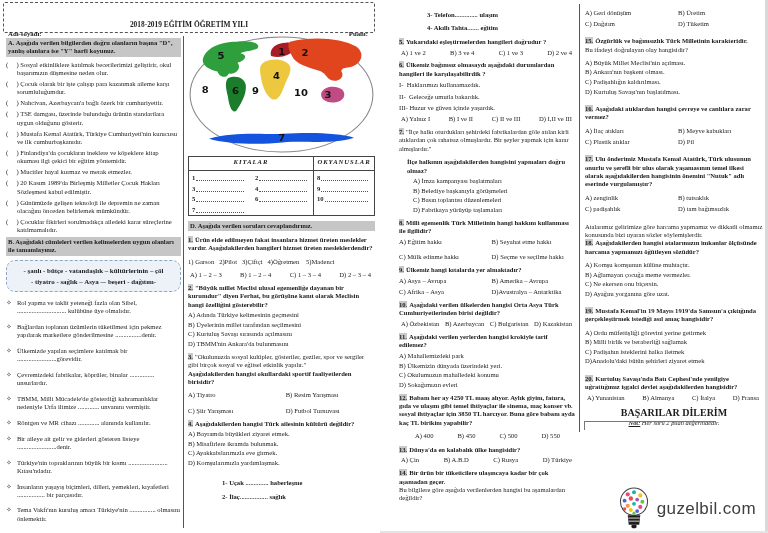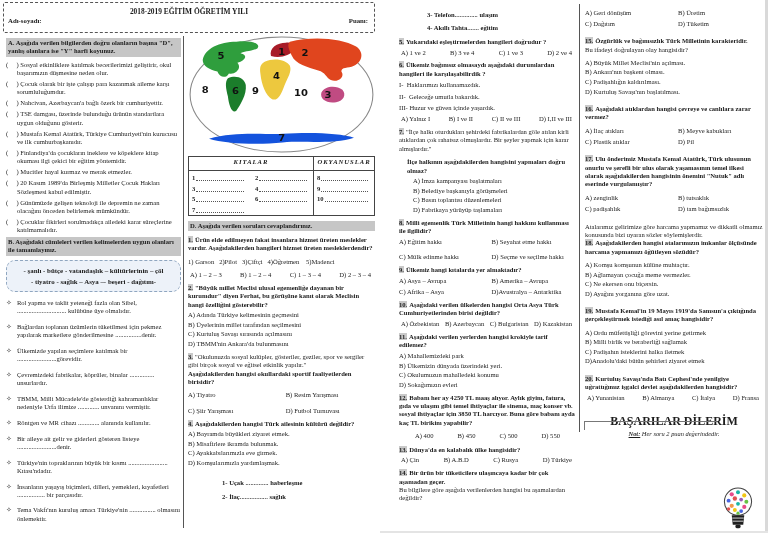--- a/index.html
+++ b/index.html
@@ -3,21 +3,21 @@
 <meta charset="utf-8">
 <style>
   html,body{margin:0;padding:0;background:#fff;}
   .sheet{position:relative;width:768px;height:533px;background:#fff;overflow:hidden;
          font-family:"Liberation Serif",serif;font-size:6.6px;line-height:1.27;color:#1c1c1c;}
   .edge-r{position:absolute;right:0;top:0;width:3px;height:533px;background:#d9d9d9;}
   .edge-b{position:absolute;left:380px;bottom:0;height:2px;right:0;background:#e4e4e4;}
 
   
   .hdr{position:absolute;left:3px;top:2px;width:372px;height:31px;border:1.4px dashed #555;
-       border-radius:2px;box-sizing:border-box;padding-top:4px;}
+       border-radius:2px;box-sizing:border-box;padding-top:17px;}
   .t1,.t2{text-align:center;font-weight:bold;font-size:7.4px;line-height:1.25;}
   .hrow{display:flex;justify-content:space-between;padding:1px 6px 0 4px;font-weight:bold;font-size:6.8px;}
 
   .col{position:absolute;overflow:hidden;}
   .c1{left:6px;top:36px;width:175px;height:494px;}
   .c2{left:188px;top:34px;width:187px;height:497px;}
   .c3{left:399px;top:6px;width:177px;height:525px;}
   .c4{left:585px;top:6px;width:178px;height:525px;}
   .vline{position:absolute;border-left:1px solid #555;}
   .v1{left:183px;top:36px;height:492px;}
@@ -48,21 +48,21 @@
   .opts{margin-top:2.5px;}
   .row{display:flex;justify-content:space-between;padding:0 4px 0 2px;}
   .row2{display:flex;justify-content:space-between;padding:0 16px;}
   .list div{margin:1.2px 0;}
   .g2{display:grid;grid-template-columns:1.05fr 1fr;gap:2.5px 4px;}
   .sp{margin-top:5px;}
   .ind{margin-left:8px;}
   .match{font-weight:bold;margin:5px 0 5px 34px;}
   .romans div{margin:3px 0;}
 
-  .wish{text-align:center;font-weight:bold;font-size:12px;margin-top:12px;}
+  .wish{text-align:center;font-weight:bold;font-size:10px;margin-top:4px;}
   .note{text-align:center;font-style:italic;font-size:6.4px;}
   .foldline{position:absolute;left:584px;top:421px;width:132px;border-top:1px solid #777;}
   .foldtick{position:absolute;left:584px;top:421px;height:9px;border-left:1px solid #777;}
 
   .logo{position:absolute;right:12px;bottom:1px;display:flex;align-items:center;gap:5px;}
   .logo-text{font-family:"Liberation Sans",sans-serif;font-size:17px;color:#3f3f3f;letter-spacing:.4px;}
 </style>
 </head>
 <body>
 
@@ -477,14 +477,15 @@
         <circle cx="14" cy="23" r="1.9" fill="#f2c614"></circle>
         <circle cx="20" cy="24" r="1.8" fill="#4a64e0"></circle>
         <circle cx="8" cy="22" r="1.6" fill="#e05252"></circle>
         <circle cx="17" cy="26" r="1.5" fill="#68c244"></circle>
       </g>
       <path d="M11,28 L23,28 L22,37 L12,37 Z" fill="#1f1f1f"></path>
       <rect x="11.5" y="30" width="11" height="1.4" fill="#fff" opacity="0.55"></rect>
       <rect x="12" y="33" width="10" height="1.4" fill="#fff" opacity="0.55"></rect>
       <rect x="14.5" y="37" width="5" height="3.4" rx="1.4" fill="#1f1f1f"></rect>
     </svg>
+    <span class="logo-text">guzelbil.com</span>
   </div>
 </div>
 
 </body></html>

